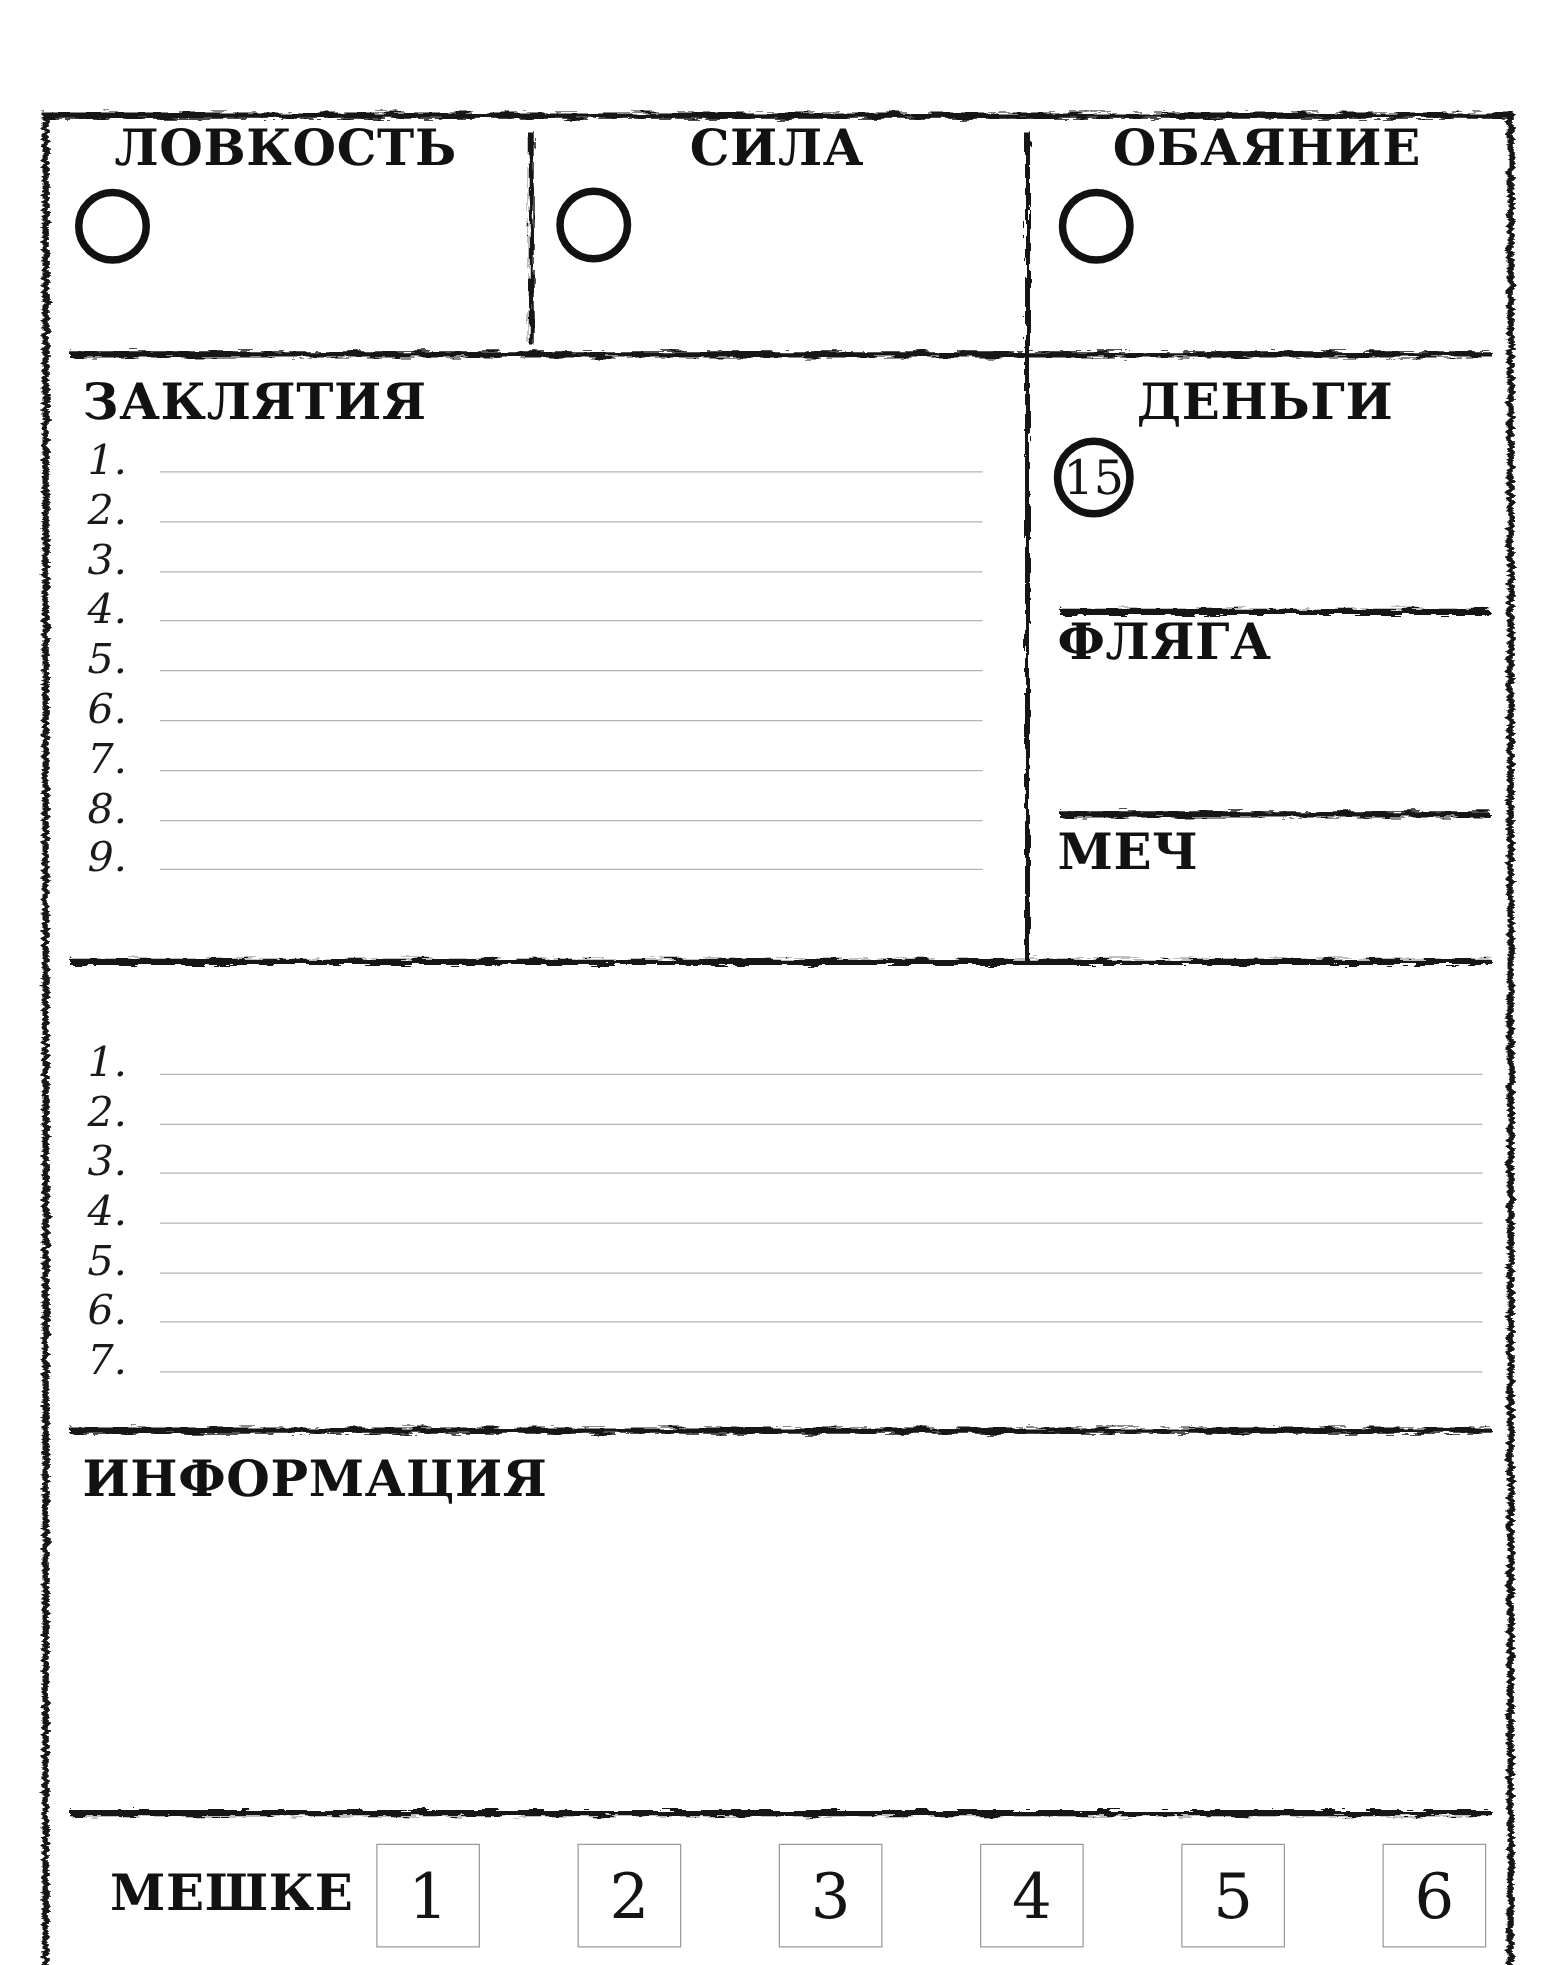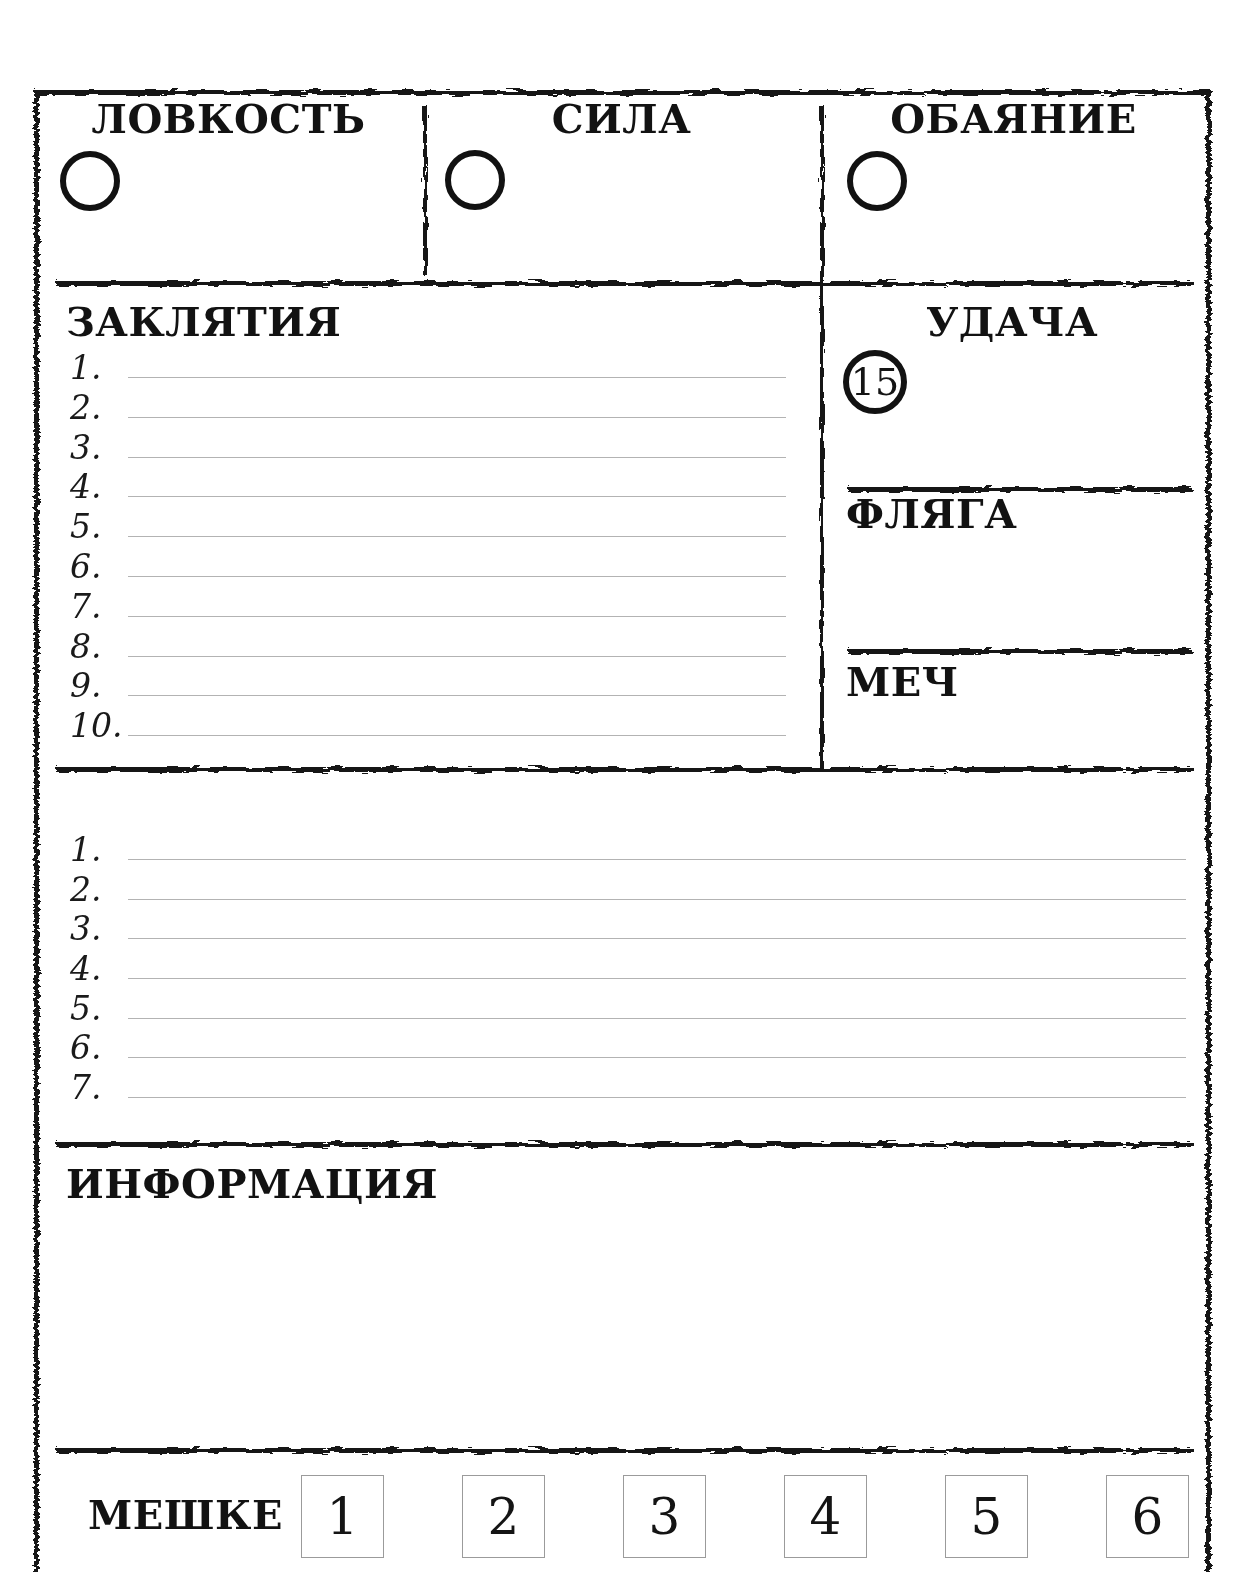--- a/index.html
+++ b/index.html
@@ -147,26 +147,22 @@
     <span class="wline"></span>
   </div>
   <div class="writerow" style="left:70px;top:575px;width:716px">
     <span class="wnum">8.</span>
     <span class="wline"></span>
   </div>
   <div class="writerow" style="left:70px;top:614px;width:716px">
     <span class="wnum">9.</span>
     <span class="wline"></span>
   </div>
-  <div class="writerow" style="left:70px;top:654px;width:716px">
-    <span class="wnum">10.</span>
-    <span class="wline"></span>
-  </div>
-
-  <div class="heading centered" style="left:823px;top:252px;width:378px">УДАЧА</div>
+
+  <div class="heading centered" style="left:823px;top:252px;width:378px">ДЕНЬГИ</div>
   <div class="money-circle">
     <span>15</span>
   </div>
   <div class="heading" style="left:846px;top:444px">ФЛЯГА</div>
   <div class="heading" style="left:846px;top:612px">МЕЧ</div>
 
 
   <div class="writerow" style="left:70px;top:778px;width:1116px">
     <span class="wnum">1.</span>
     <span class="wline"></span>

